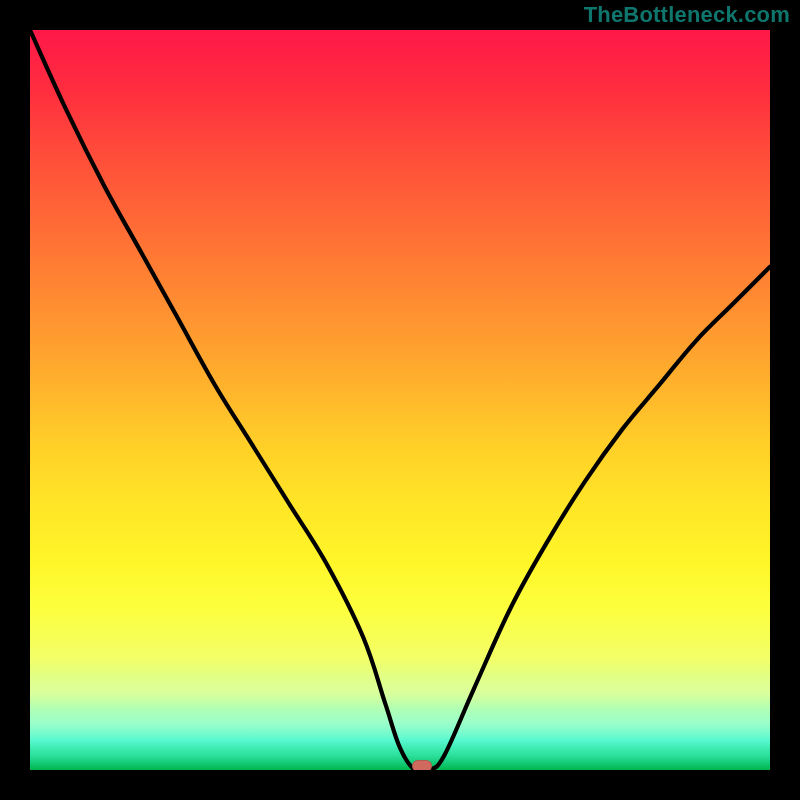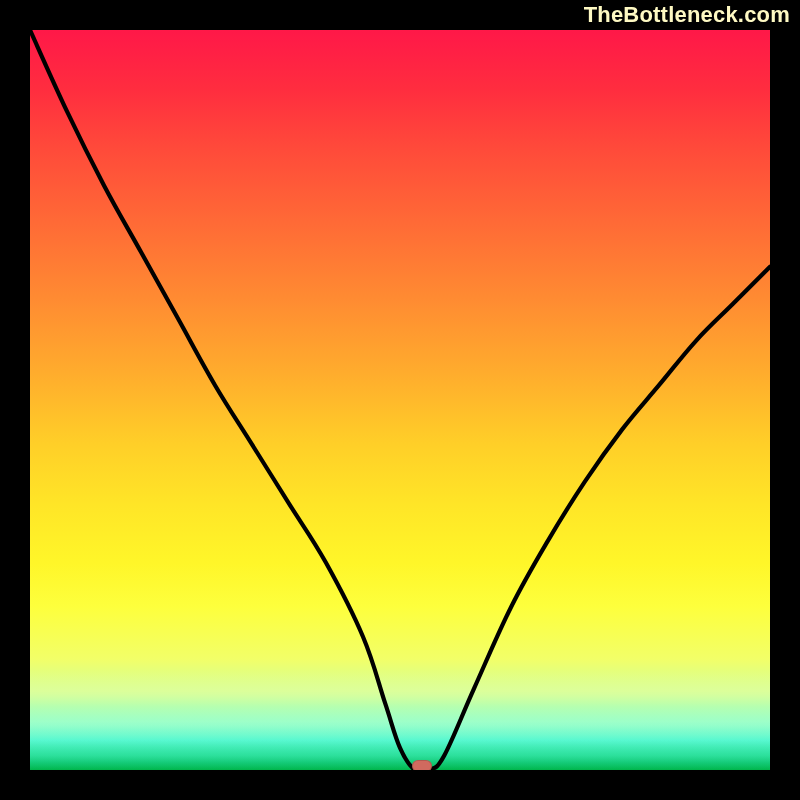--- a/index.html
+++ b/index.html
@@ -10,21 +10,21 @@
     height: 800px;
     background: #000;
   }
   .attribution {
     position: absolute;
     top: 2px;
     right: 10px;
     font-family: Arial, Helvetica, sans-serif;
     font-size: 22px;
     font-weight: bold;
-    color: #fef9c3;
+    color: #0f766e;
     letter-spacing: 0.2px;
     z-index: 10;
   }
   .plot-frame {
     position: absolute;
     left: 30px;
     top: 30px;
     width: 740px;
     height: 740px;
     background: #000;

